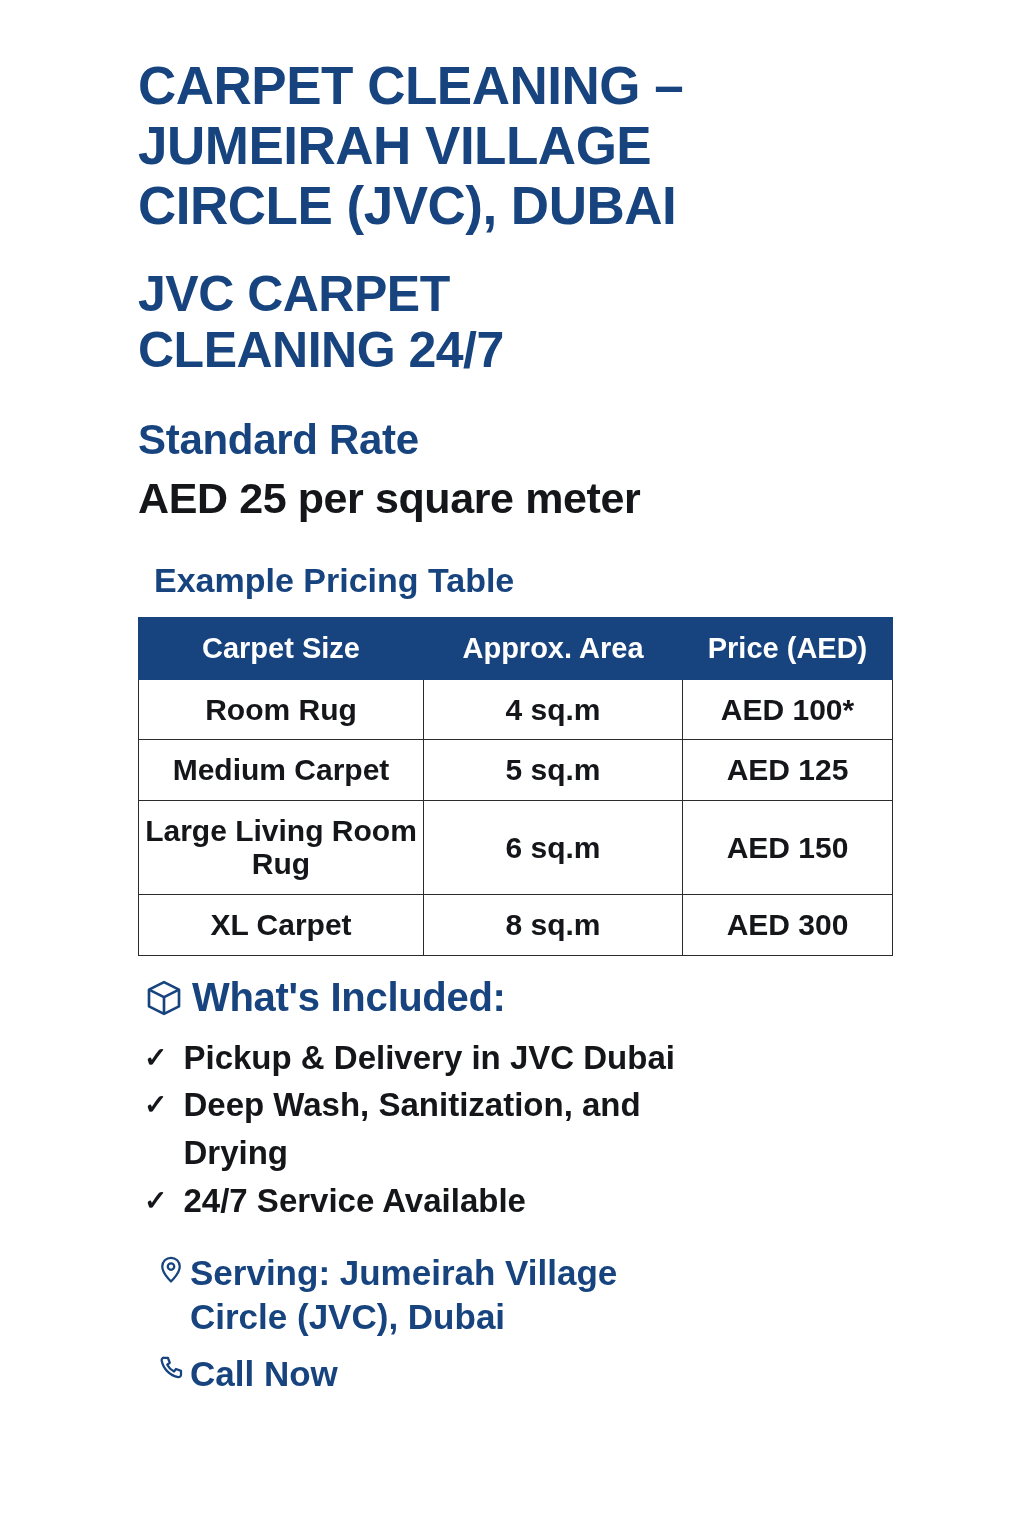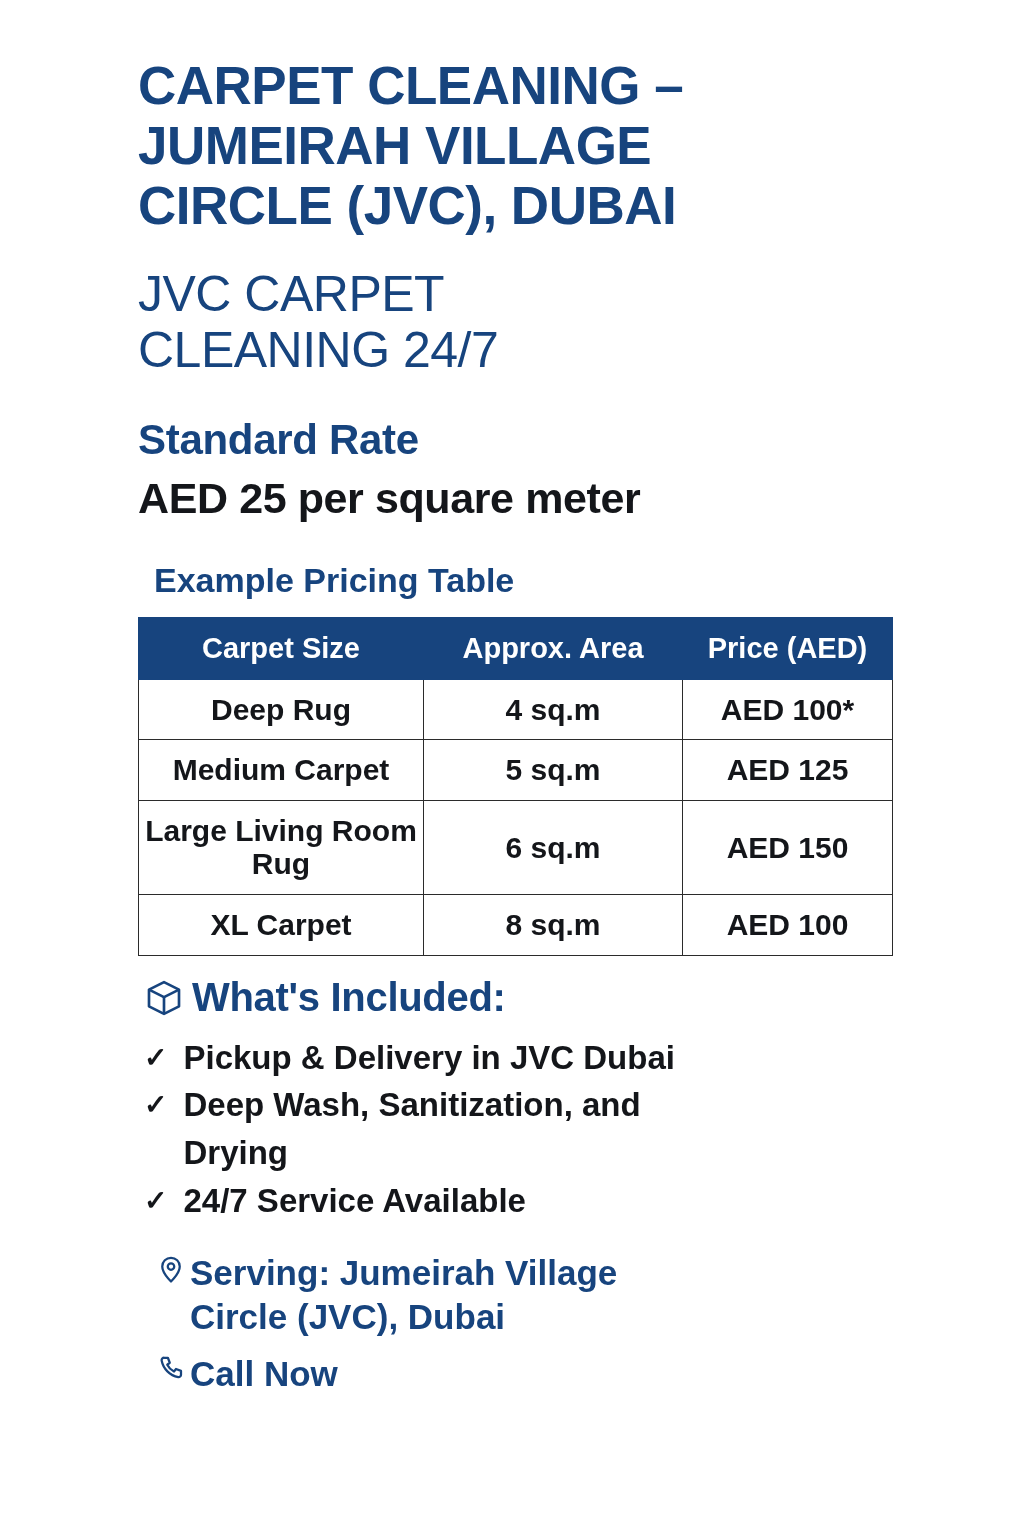--- a/index.html
+++ b/index.html
@@ -25,21 +25,21 @@
     font-size: 53px;
     line-height: 1.13;
     font-weight: 700;
     color: #17447e;
     letter-spacing: -0.5px;
     margin: 0;
   }
   .h2 {
     font-size: 50px;
     line-height: 1.13;
-    font-weight: 400;
+    font-weight: 700;
     color: #17447e;
     letter-spacing: -0.5px;
     margin: 30px 0 0 0;
   }
   .h3 {
     font-size: 42px;
     line-height: 1.2;
     font-weight: 700;
     color: #17447e;
     margin: 36px 0 0 0;
@@ -178,38 +178,38 @@
       </colgroup>
     <thead>
       <tr>
         <th>Carpet Size</th>
         <th>Approx. Area</th>
         <th>Price (AED)</th>
       </tr>
     </thead>
     <tbody>
       <tr>
-        <td>Deep Rug</td>
+        <td>Room Rug</td>
         <td>4 sq.m</td>
         <td>AED 100*</td>
       </tr>
       <tr>
         <td>Medium Carpet</td>
         <td>5 sq.m</td>
         <td>AED 125</td>
       </tr>
       <tr>
         <td>Large Living Room Rug</td>
         <td>6 sq.m</td>
         <td>AED 150</td>
       </tr>
       <tr>
         <td>XL Carpet</td>
         <td>8 sq.m</td>
-        <td>AED 100</td>
+        <td>AED 300</td>
       </tr>
     </tbody>
   </table>
 
 
   <div class="included">
     <span class="ico">
       <svg width="40" height="40" viewBox="0 0 24 24" fill="none" stroke="#17447e" stroke-width="1.6" stroke-linejoin="round">
         <path d="M12 2.5 21 7v10l-9 4.5L3 17V7z"></path>
         <path d="M3 7l9 4.5L21 7"></path>

